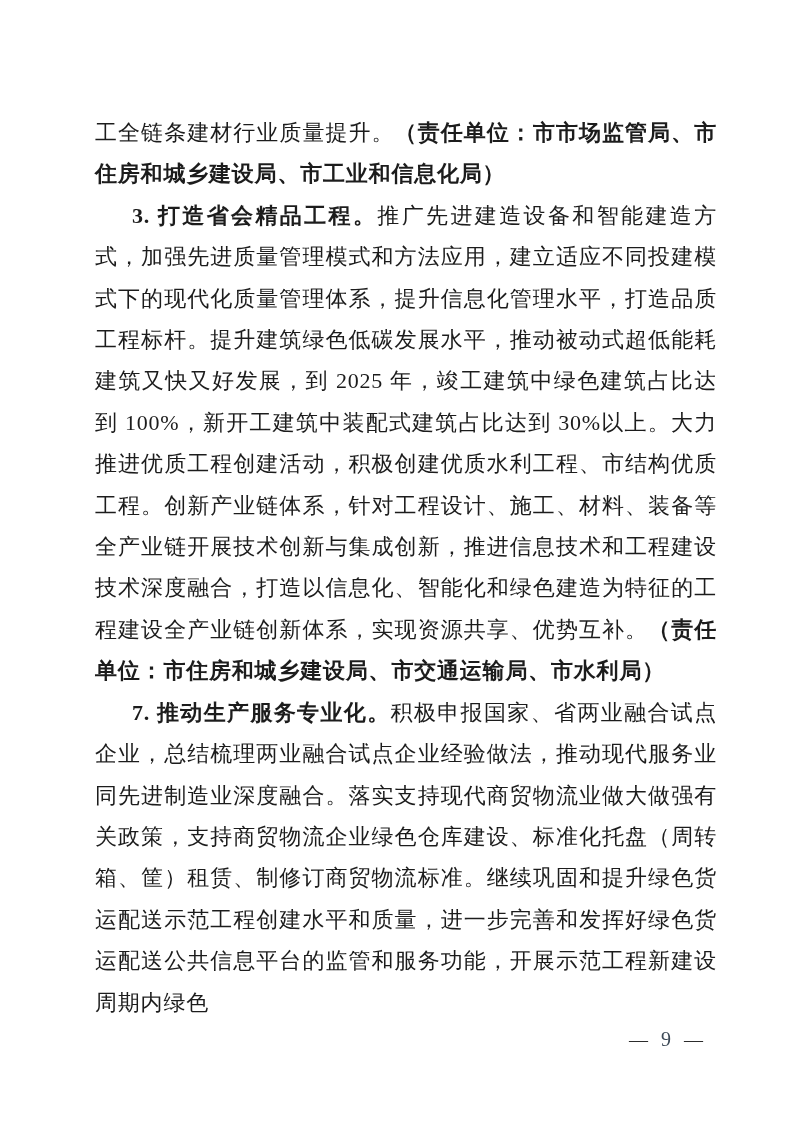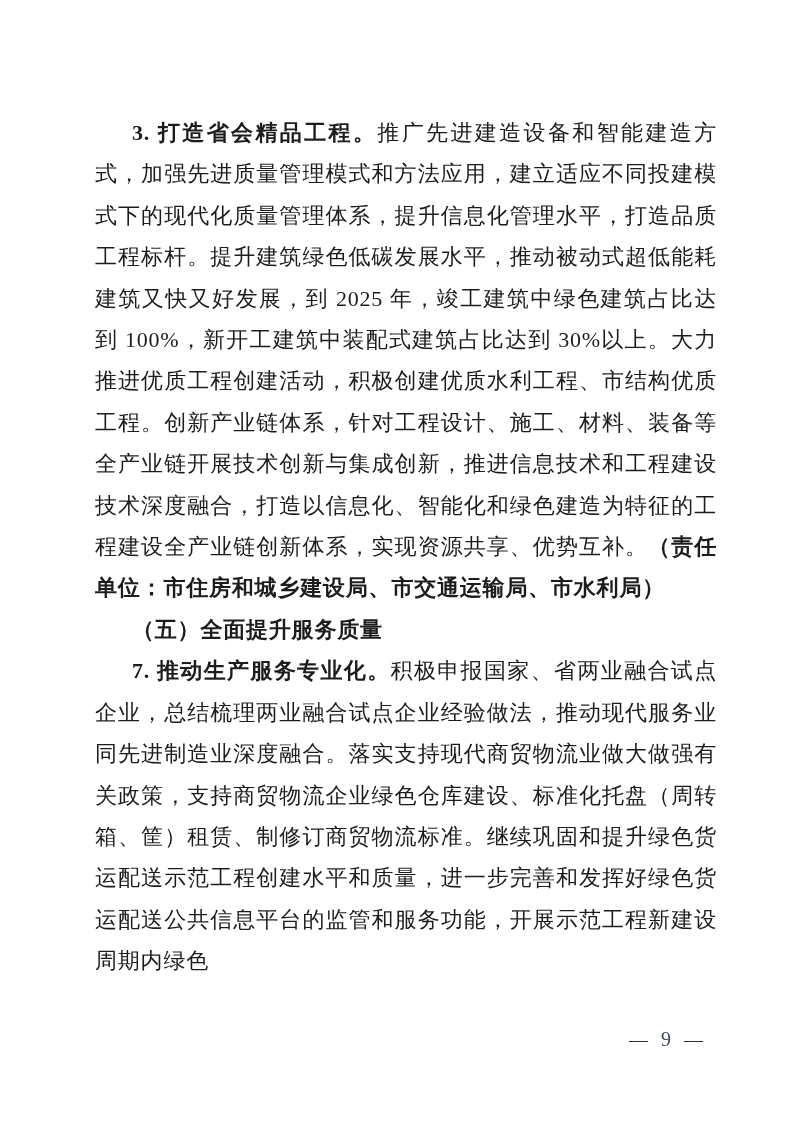--- a/index.html
+++ b/index.html
@@ -54,22 +54,22 @@
     color: #3d4a57;
     font-size: 20px;
   }
 </style>
 </head>
 <body>
 
 <div class="page">
 
   <div class="doc-body">
+      <p class="para"><span class="run">工全链条建材行业质量提升。</span><span class="run bold">（责任单位：市市场监管局、市住房和城乡建设局、市工业和信息化局）</span></p>
       <p class="para indent"><span class="run bold">3. 打造省会精品工程。</span><span class="run">推广先进建造设备和智能建造方式，加强先进质量管理模式和方法应用，建立适应不同投建模式下的现代化质量管理体系，提升信息化管理水平，打造品质工程标杆。提升建筑绿色低碳发展水平，推动被动式超低能耗建筑又快又好发展，到 2025 年，竣工建筑中绿色建筑占比达到 100%，新开工建筑中装配式建筑占比达到 30%以上。大力推进优质工程创建活动，积极创建优质水利工程、市结构优质工程。创新产业链体系，针对工程设计、施工、材料、装备等全产业链开展技术创新与集成创新，推进信息技术和工程建设技术深度融合，打造以信息化、智能化和绿色建造为特征的工程建设全产业链创新体系，实现资源共享、优势互补。</span><span class="run bold">（责任单位：市住房和城乡建设局、市交通运输局、市水利局）</span></p>
-      <p class="para indent"><span class="run bold">（五）全面提升服务质量</span></p>
       <p class="para indent"><span class="run bold">7. 推动生产服务专业化。</span><span class="run">积极申报国家、省两业融合试点企业，总结梳理两业融合试点企业经验做法，推动现代服务业同先进制造业深度融合。落实支持现代商贸物流业做大做强有关政策，支持商贸物流企业绿色仓库建设、标准化托盘（周转箱、筐）租赁、制修订商贸物流标准。继续巩固和提升绿色货运配送示范工程创建水平和质量，进一步完善和发挥好绿色货运配送公共信息平台的监管和服务功能，开展示范工程新建设周期内绿色</span></p>
     </div>
 
   <div class="footer">
     <span>—</span>
     <span class="num">9</span>
     <span>—</span>
   </div>
 
 </div>

